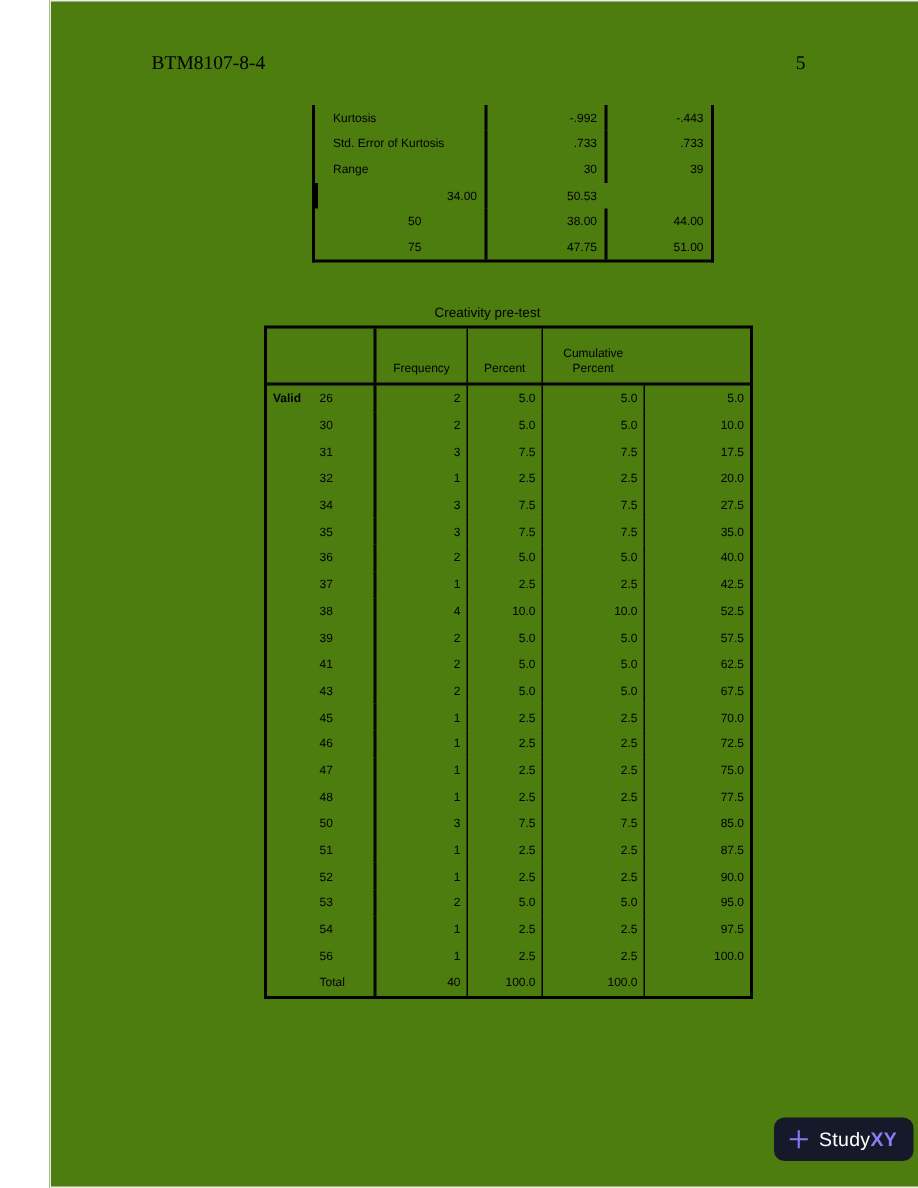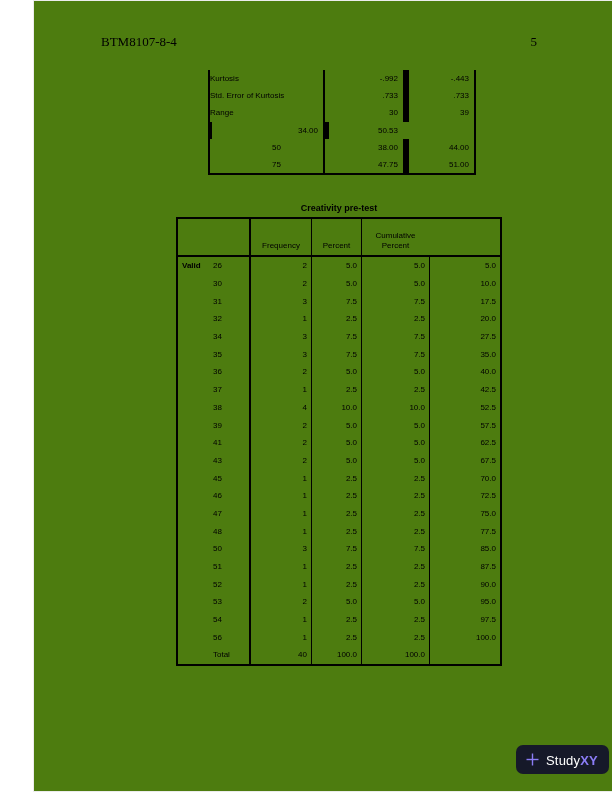--- a/index.html
+++ b/index.html
@@ -35,30 +35,30 @@
     border-bottom:2px solid #000;
   }
   .s-row {
     display:grid;
     grid-template-columns:113px 80px 1fr;
     height:17.2px;
     font-size:8px;
   }
   .s-row > div { display:flex; align-items:center; box-sizing:border-box; }
   .s-label { position:relative; }
-  .s-label-main { padding-left:0; }
+  .s-label-main { padding-left:12px; }
   .s-label-sub { position:absolute; left:62px; }
   .s-val { justify-content:flex-end; padding-right:5px; }
   .s-val.v1 { border-left:2px solid #000;padding-left:20px; }
-  .s-val.v2 { border-left:6px solid #000000; }
+  .s-val.v2 { border-left:2px solid #000000; }
 
   
   .freq-title {
-    position:absolute; left:143px; top:203px; width:326px;
-    text-align:center; font-size:9px; font-weight:bold;
+    position:absolute; left:129px; top:203px; width:326px;
+    text-align:center; font-size:9px; font-weight:normal;
   }
   .freq-table {
     position:absolute; left:143px; top:217px; width:326px;
     box-sizing:border-box;
     border:2px solid #000;
   }
   .f-header {
     display:grid;
     grid-template-columns:71px 62px 50px 68px 1fr;
     height:36px;

